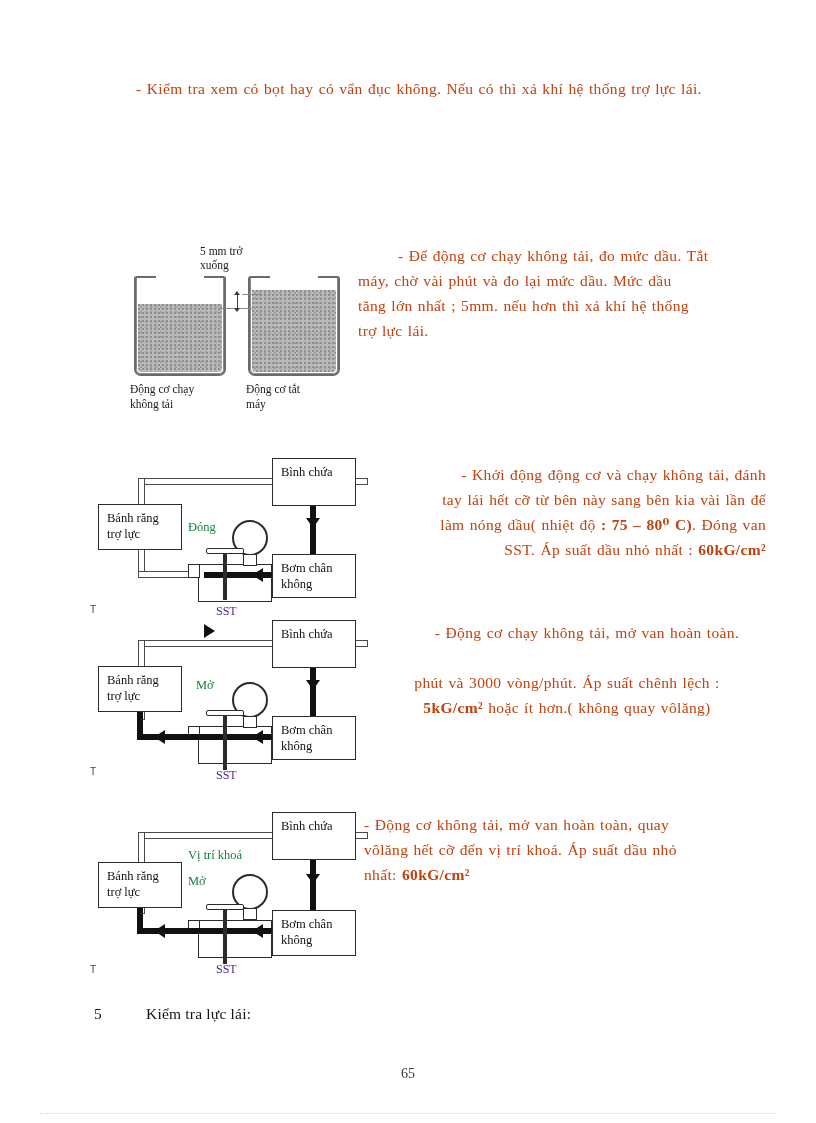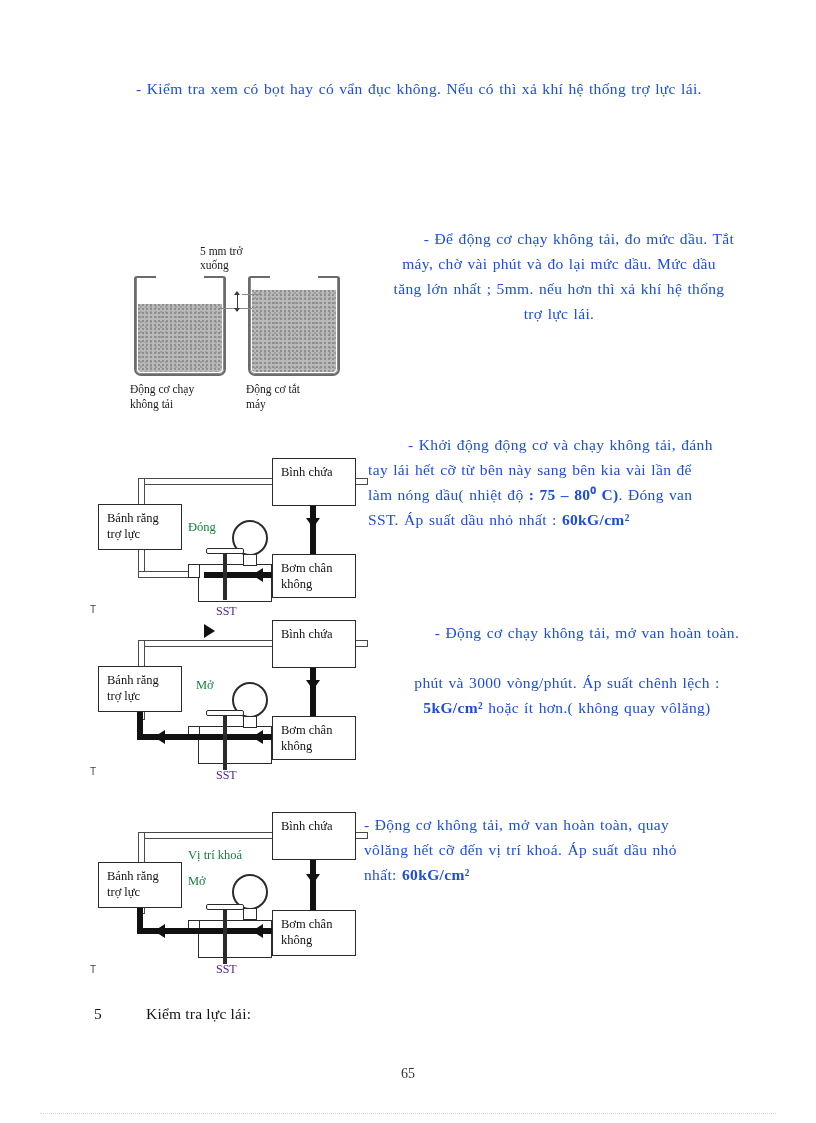--- a/index.html
+++ b/index.html
@@ -25,21 +25,21 @@
   }
 
   
   .para {
     position: absolute;
     font-size: 15.5px;
     line-height: 25px;
     letter-spacing: 0.35px;
     text-align: justify;
     word-spacing: 1px;
-    color: #1d4ed8;
+    color: #c2410c;
   }
   .para .ind { display: inline-block; width: 40px; }
   .b { font-weight: bold; }
 
   .numhead {
     position: absolute;
     font-size: 15.5px;
     line-height: 22px;
     letter-spacing: 0.2px;
     color: #141414;
@@ -269,21 +269,21 @@
     <div class="tank-caption" style="left:0px; top:138px; width:105px;">
       <span>Động cơ chạy</span><br>
       <span>không tải</span>
     </div>
     <div class="tank-caption" style="left:116px; top:138px; width:105px;">
       <span>Động cơ tắt</span><br>
       <span>máy</span>
     </div>
   </div>
 
-  <div class="para" style="left:358px; top:226px; width:402px; text-align:center;">
+  <div class="para" style="left:358px; top:243px; width:402px; text-align:left;">
     <span class="ind"></span><span>- Để động cơ chạy không tải, đo mức dầu. Tắt</span><br>
     <span>máy, chờ vài phút và đo lại mức dầu. Mức dầu</span><br>
     <span>tăng lớn nhất ; 5mm. nếu hơn thì xả khí hệ thống</span><br>
     <span>trợ lực lái.</span>
   </div>
 
 
   <div class="circuit" style="left:92px; top:458px; width:266px; height:150px;">
 
     <div class="pipe-thin" style="left:46px; top:20px; width:230px; height:7px;"></div>
@@ -323,21 +323,21 @@
       <span>SST</span>
     </div>
     <div class="clabel" style="left:96px; top:62px;">
       <span>Đóng</span>
     </div>
     <div class="tmark" style="left:-2px; top:146px;">
       <span>T</span>
     </div>
   </div>
 
-  <div class="para" style="left:368px; top:432px; width:398px; text-align:left;font-family:Liberation Serif, serif;">
+  <div class="para" style="left:368px; top:462px; width:398px; text-align:right;">
     <span class="ind"></span><span>- Khởi động động cơ và chạy không tải, đánh</span><br>
     <span>tay lái hết cỡ từ bên này sang bên kia vài lần để</span><br>
     <span>làm nóng dầu( nhiệt độ </span><span class="b">: 75 – 80⁰ C)</span><span>. Đóng van</span><br>
     <span>SST. Áp suất dầu nhỏ nhất : </span><span class="b">60kG/cm²</span>
   </div>
 
   <div class="circuit" style="left:92px; top:618px; width:266px; height:152px;">
 
     <div class="pipe-thin" style="left:46px; top:22px; width:230px; height:7px;"></div>
     <div class="pipe-thin" style="left:46px; top:22px; width:7px; height:80px;"></div>

